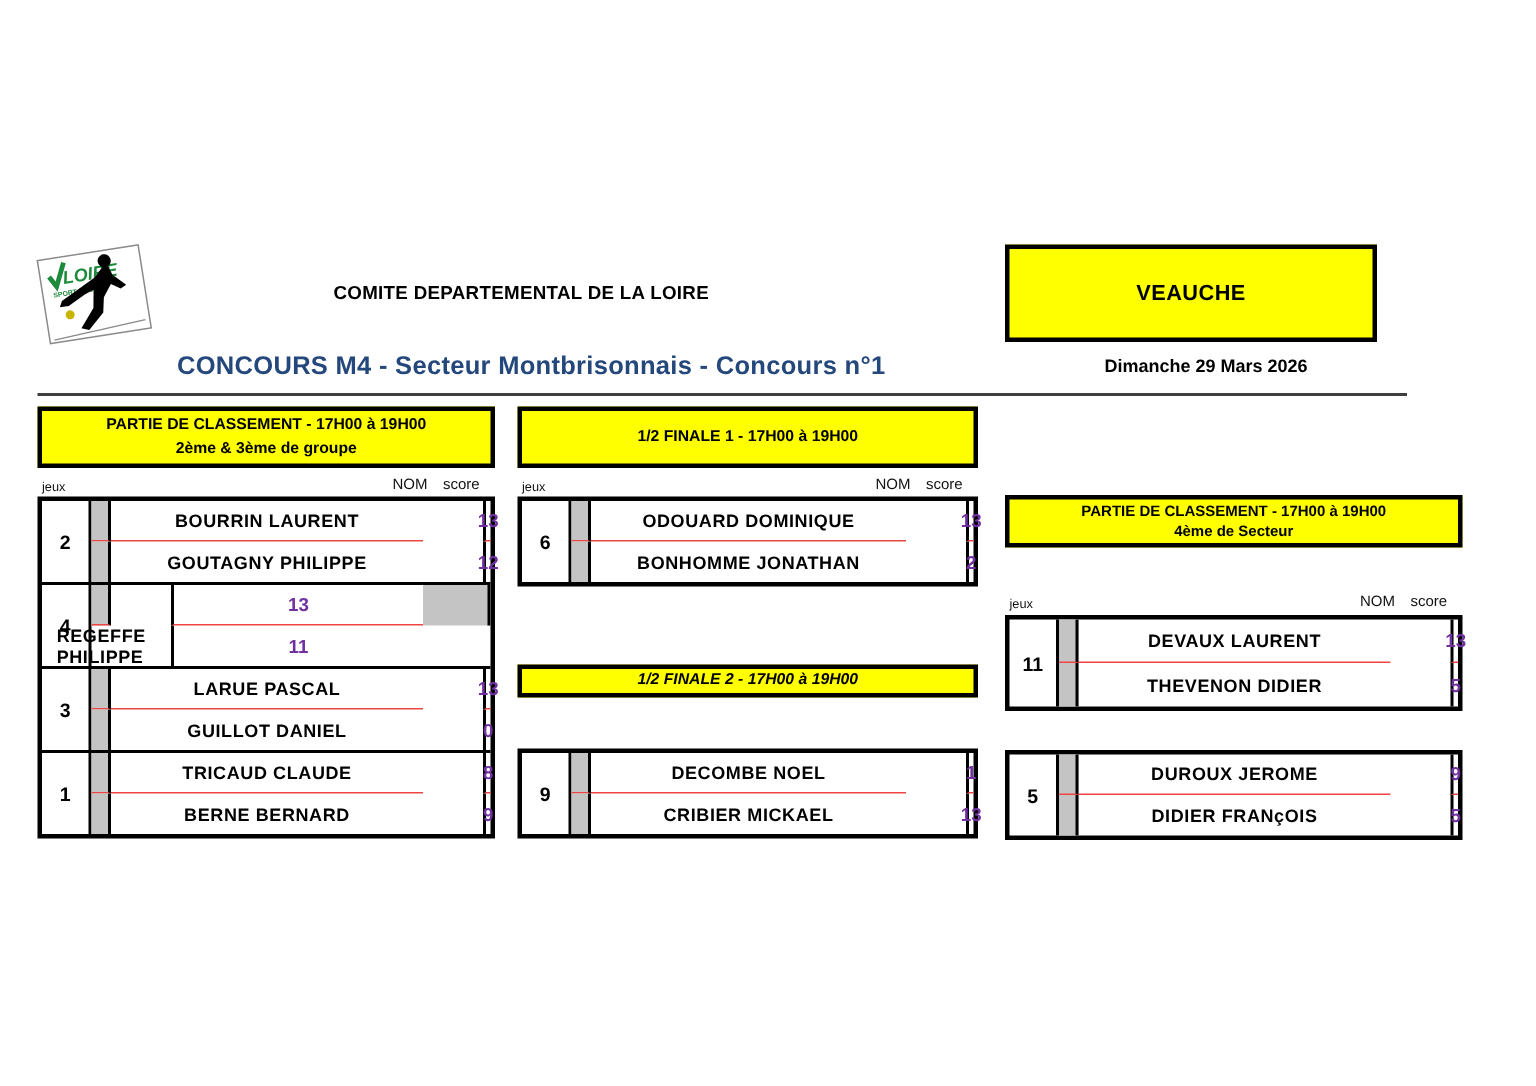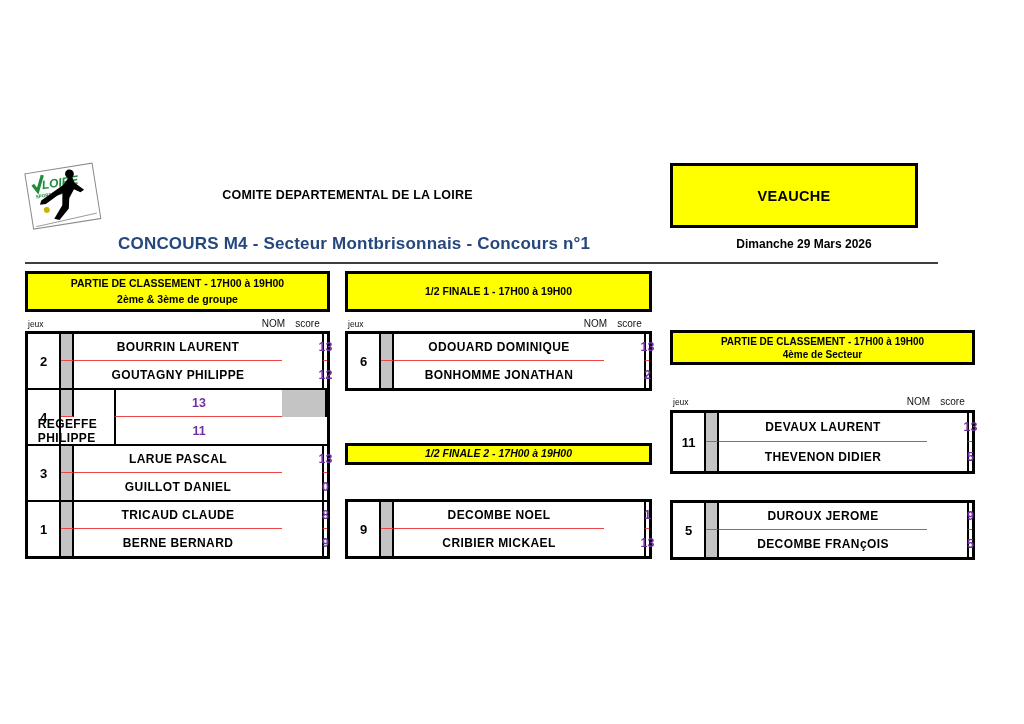--- a/index.html
+++ b/index.html
@@ -200,18 +200,18 @@
     </div>
   </div>
 
   <div class="match-table" style="left:670px;top:500px;width:305px;">
     <div class="group rows-27">
       <div class="jeux">5</div>
       <div class="strip top"></div>
       <div class="name top">DUROUX JEROME</div>
       <div class="score top">9</div>
       <div class="strip"></div>
-      <div class="name">DECOMBE FRANçOIS</div>
+      <div class="name">DIDIER FRANçOIS</div>
       <div class="score">5</div>
     </div>
   </div>
 
 </div>
 
 </body></html>

